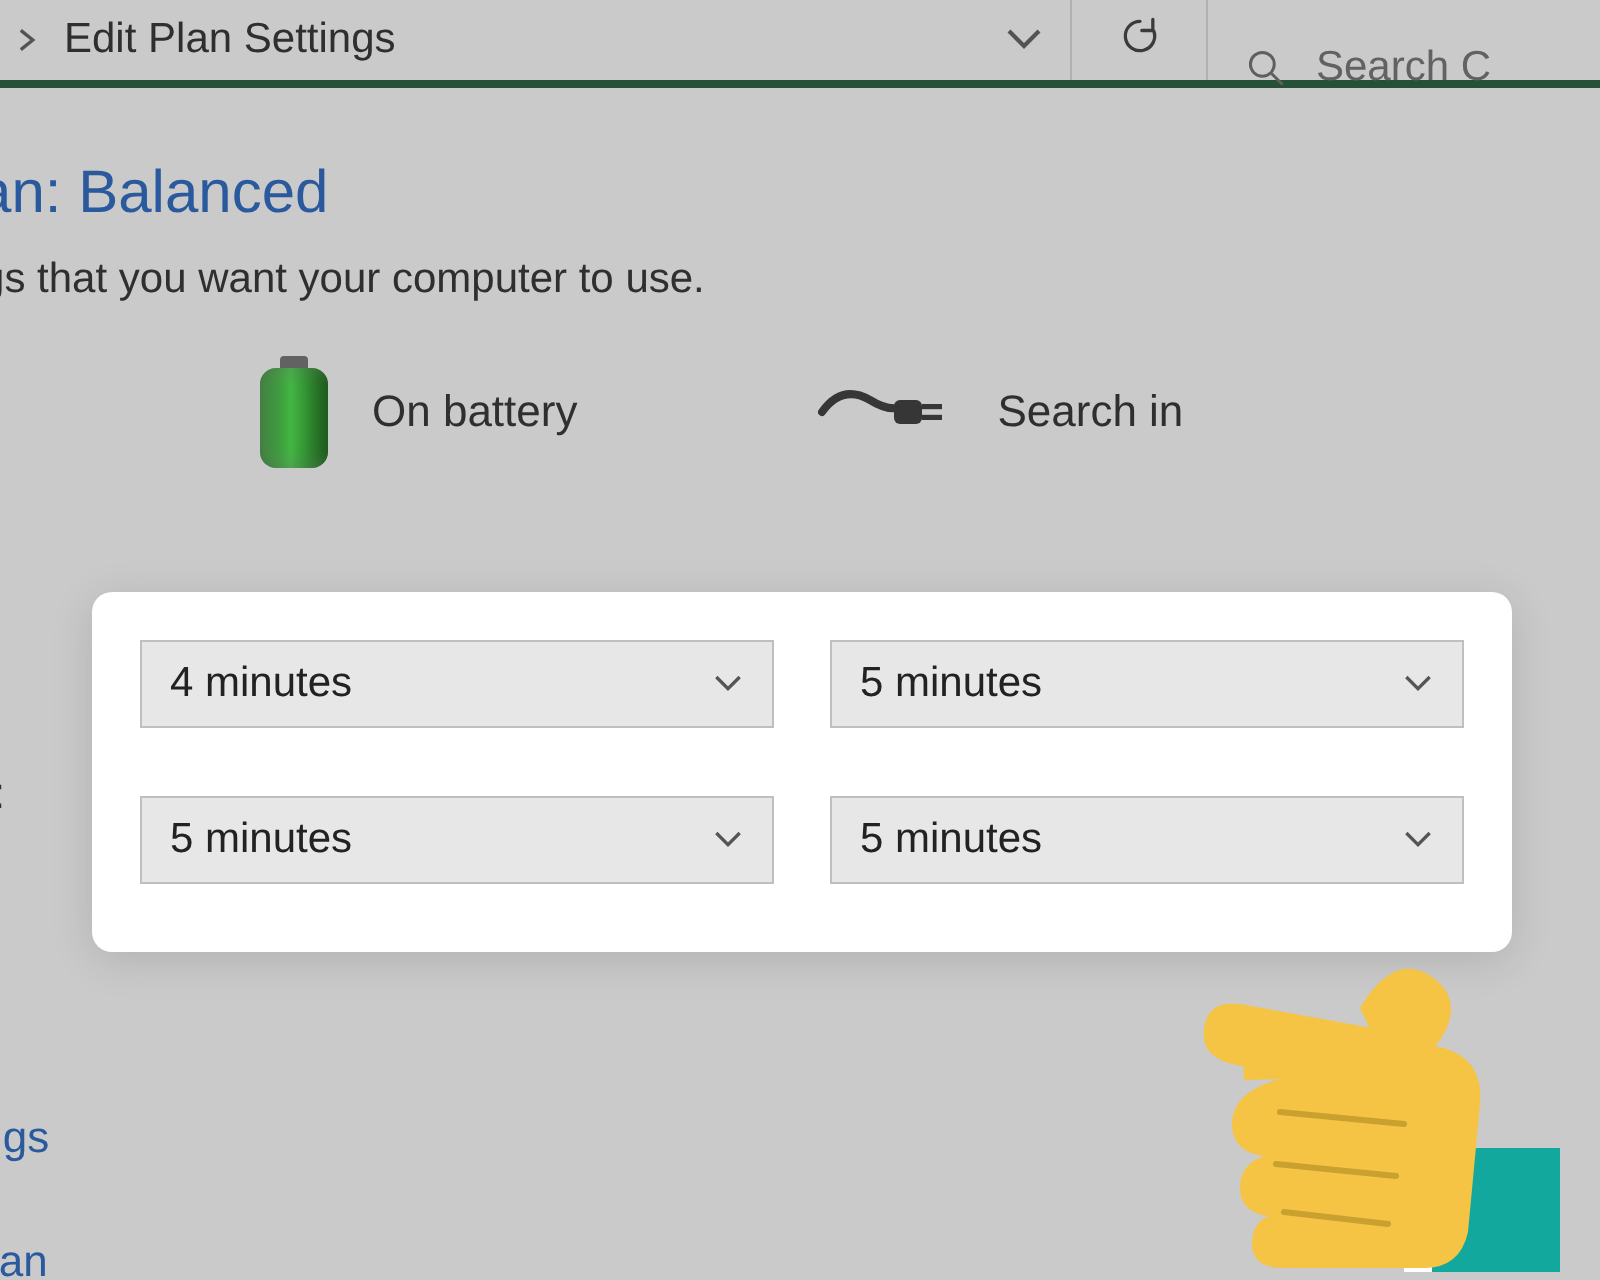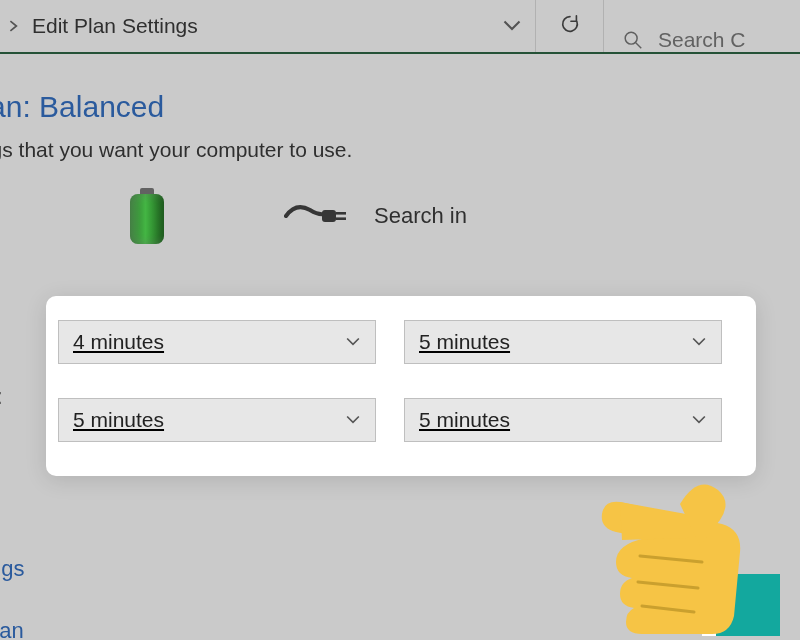--- a/index.html
+++ b/index.html
@@ -6,22 +6,22 @@
   html, body { width: 800px; height: 640px; overflow: hidden; }
   body {
     font-family: "Segoe UI", Arial, sans-serif;
     background: #fff;
     position: relative;
   }
   
   .topbar {
     display: flex;
     align-items: stretch;
-    height: 54px;
-    border-bottom: 2px solid #14532d;
+    height: 44px;
+    border-bottom: 4px solid #14532d;
     text-align: right;
   }
   .address {
     flex: 1;
     display: flex;
     align-items: center;
     padding-left: 4px;
     border-right: 1px solid #dcdcdc;
     font-size: 21px;
     color: #222;
@@ -92,22 +92,21 @@
   .plug-icon svg { width: 68px; height: 32px; }
 
   
   .card {
     position: absolute;
     left: 46px; top: 296px;
     width: 710px; height: 180px;
     background: #fff;
     border-radius: 10px;
     box-shadow: 0 4px 22px rgba(0,0,0,.12);
-    padding: 24px 12px;
-    text-decoration: underline;
+    padding: 24px 24px;
   }
   .row { display: flex; gap: 28px; }
   .row + .row { margin-top: 34px; }
   .dd {
     width: 318px; height: 44px;
     background: #e7e7e7;
     border: 1px solid #bfbfbf;
     display: flex; align-items: center;
     padding: 0 14px;
     font-size: 21px; color: #222;
@@ -196,20 +195,21 @@
 <div class="content">
   <div class="plan-title">he plan: Balanced</div>
   <div class="plan-sub">y settings that you want your computer to use.</div>
 
   <div class="cols">
     <div class="col">
       <span class="battery-icon">
         <span class="cap"></span>
           <span class="body"></span>
       </span>
+      <span class="lbl">On battery</span>
     </div>
     <div class="col">
       <span class="plug-icon">
         <svg viewBox="0 0 68 32">
           <path d="M2 16 q10 -14 24 -6 q8 5 14 4" fill="none" stroke="#2b2b2b" stroke-width="4" stroke-linecap="round"></path>
           <rect x="38" y="10" width="14" height="12" rx="3" fill="#2b2b2b"></rect>
           <rect x="52" y="12" width="10" height="2.6" fill="#2b2b2b"></rect>
           <rect x="52" y="17.4" width="10" height="2.6" fill="#2b2b2b"></rect>
         </svg>
       </span>

